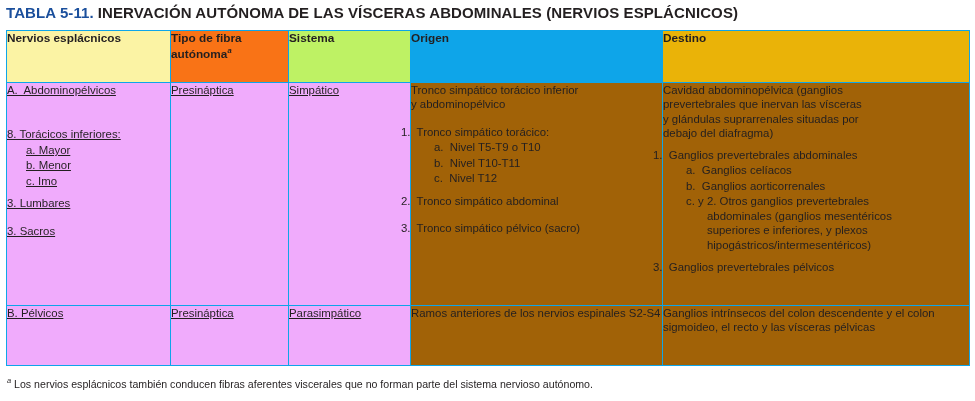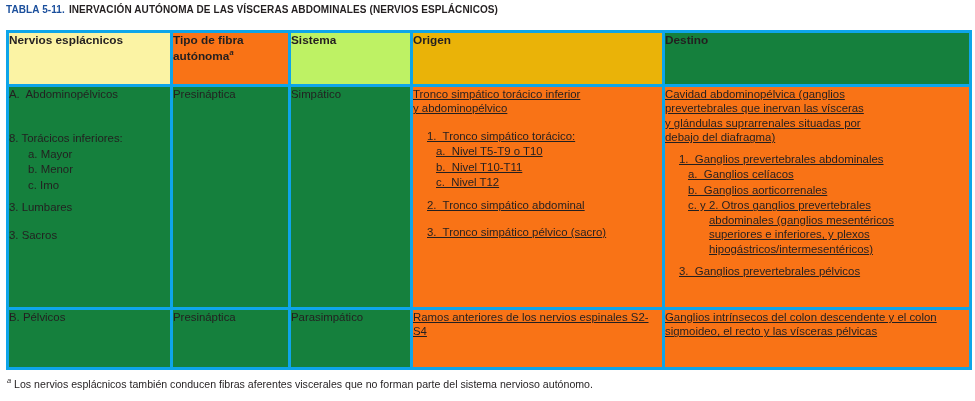--- a/index.html
+++ b/index.html
@@ -21,21 +21,21 @@
     box-sizing: border-box;
   }
 
   
   .title-bar {
     position: absolute;
     left: 6px;
     top: 4px;
     width: 963px;
     height: 22px;
-    font-size: 10px;
+    font-size: 15px;
     font-weight: bold;
     letter-spacing: 0.1px;
     white-space: nowrap;
   }
   .title-number {
     color: #1b4f9c;
   }
   .title-text {
     color: #231f20;
     margin-left: 4px;
@@ -45,69 +45,69 @@
   table.tbl {
     position: absolute;
     left: 6px;
     top: 30px;
     width: 963px;
     border-collapse: collapse;
     table-layout: fixed;
     font-size: 11.4px;
   }
   table.tbl td, table.tbl th {
-    border: 3px solid #0ea5e9;
+    border: 1px solid #0ea5e9;
     vertical-align: top;
     padding: 0;
   }
 
   
   th.hd {
     height: 51px;
     font-size: 11.8px;
     font-weight: bold;
     text-align: left;
     vertical-align: middle;
     padding: 2px 0 2px 10px;
     line-height: 1.25;
     color: #231f20;
   }
   th.hd-nervios  { background: #fbf3a4; }
   th.hd-tipo     { background: #f97316; }
   th.hd-sistema  { background: #bef264; }
-  th.hd-origen   { background: #eab308; }
-  th.hd-destino  { background: #15803d; }
+  th.hd-origen   { background: #0ea5e9; }
+  th.hd-destino  { background: #eab308; }
   th.hd sup {
     font-size: 7.6px;
     vertical-align: super;
     font-style: italic;
     font-weight: bold;
   }
 
   
   td.cell {
     padding: 7px 9px 7px 10px;
     line-height: 1.27;
   }
-  td.bg-a { background: #15803d; }
-  td.bg-b { background: #f97316; text-decoration: underline; }
+  td.bg-a { background: #f0abfc; text-decoration: underline; }
+  td.bg-b { background: #a16207; }
   td.mid  { vertical-align: middle; padding-left: 12px; }
 
   .p {
     margin: 0;
     white-space: pre-wrap;
   }
   .gap-lg { height: 30px; }
   .gap-md { height: 13px; }
   .gap-sm { height: 7px; }
 
   
   .li {
     margin: 0;
-    padding-left: 33px;
+    padding-left: 9px;
     text-indent: -19px;
     white-space: pre-wrap;
   }
   .li2 {
     margin: 1px;
     padding-left: 43px;
     text-indent: -21px;
     white-space: pre-wrap;
   }
   .li-tight {

